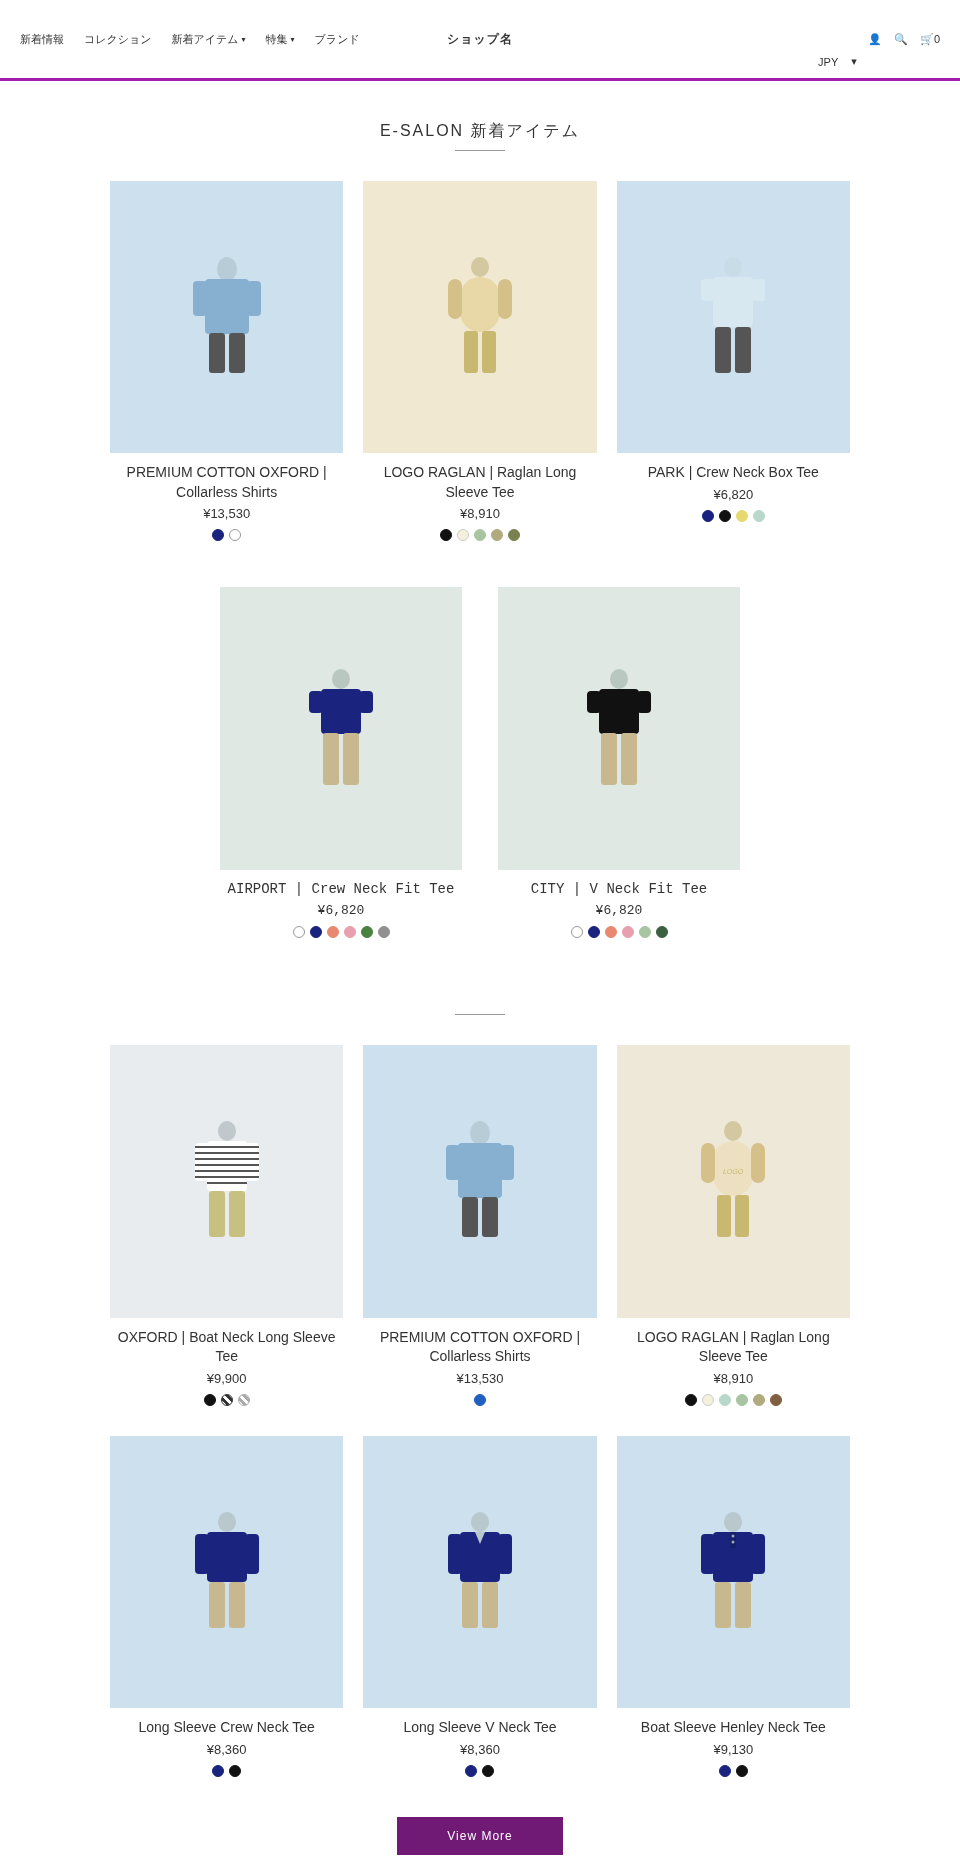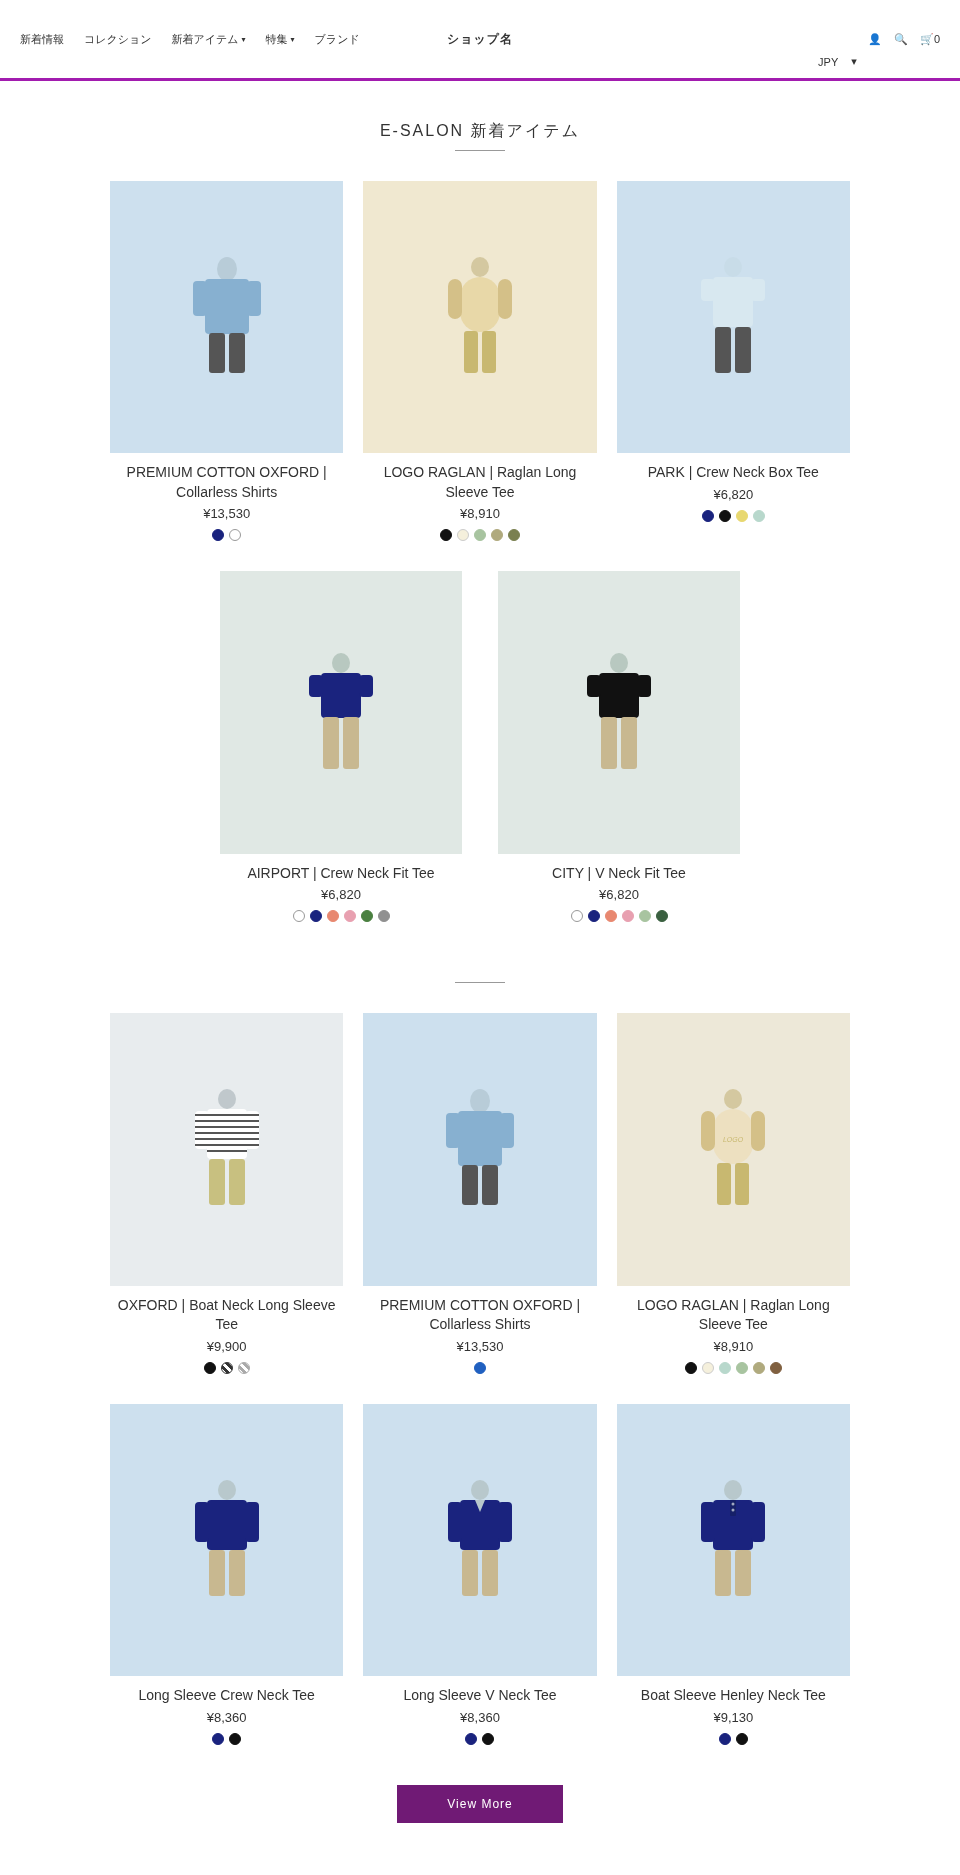--- a/index.html
+++ b/index.html
@@ -74,21 +74,22 @@
     .product-grid {
       display: grid;
       grid-template-columns: repeat(3, 1fr);
       gap: 30px 20px;
     }
     .product-grid-2 {
       display: grid;
       grid-template-columns: repeat(2, 1fr);
       gap: 30px 36px;
       max-width: 520px;
-      margin: 0 auto;
+      margin: 16px auto;
+      font-family: Liberation Mono, monospace;
     }
 
     .product-card {
       cursor: pointer;
     }
     .product-image {
       width: 100%;
       aspect-ratio: 3/3.5;
       background: #d8e8ef;
       margin-bottom: 10px;

